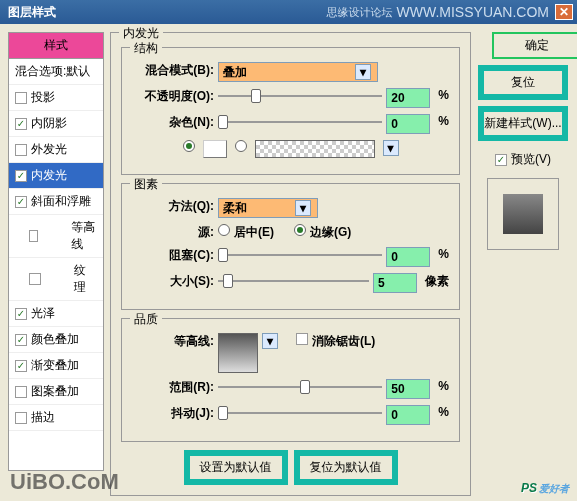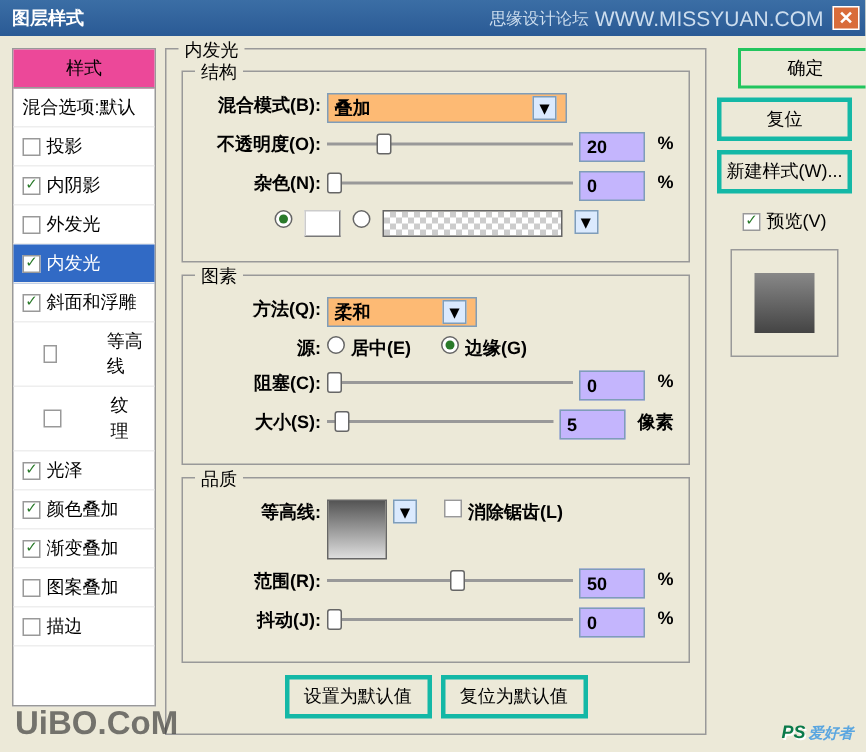--- a/index.html
+++ b/index.html
@@ -20,29 +20,29 @@
 .main-panel { flex: 1; }
 .fieldset { border: 1px solid #999; padding: 8px 10px 10px; margin-bottom: 8px; position: relative; }
 .fieldset-title { position: absolute; top: -8px; left: 8px; background: #ece9d8; padding: 0 4px; }
 .row { display: flex; align-items: flex-start; margin: 6px 0; gap: 4px; font-weight: bold; }
 .row-label { width: 82px; text-align: right; }
 .select { border: 1px solid #7f9db9; background: #fdba74; height: 20px; display: flex; align-items: center; justify-content: space-between; padding: 0 6px 0 4px; }
 .select-arrow { width: 16px; height: 16px; background: #dbeafe; border: 1px solid #7f9db9; display: flex; align-items: center; justify-content: center; }
 .slider { flex: 1; height: 16px; position: relative; display: flex; align-items: center; }
 .slider-track { height: 2px; background: #999; width: 100%; }
 .slider-thumb { position: absolute; width: 10px; height: 14px; background: #fff; border: 1px solid #666; border-radius: 2px; top: 1px; }
-.num-input { width: 44px; height: 20px; border: 1px solid #7f9db9; background: #c4b5fd; padding: 0 4px; text-align: left; display: flex; align-items: center; }
+.num-input { width: 44px; height: 20px; border: 1px solid #7f9db9; background: #86efac; padding: 0 4px; text-align: left; display: flex; align-items: center; }
 .unit { margin-left: 4px; }
 .colorbox { width: 24px; height: 18px; border: 1px outset #ccc; background: #fff; }
 .swatchbox { width: 48px; height: 18px; border: 1px solid #666; background: repeating-conic-gradient(#ccc 0 25%, #fff 0 50%) 0 0/8px 8px; }
 .gradbox { width: 40px; height: 40px; border: 1px solid #666; background: linear-gradient(#555, #ddd); }
 .radio { width: 12px; height: 12px; border: 1px solid #666; border-radius: 50%; background: #fff; display: inline-flex; align-items: center; justify-content: center; }
 .radio.on::after { content: ""; width: 6px; height: 6px; background: #2a7a2a; border-radius: 50%; }
 .right-col { width: 92px; display: flex; flex-direction: column; gap: 6px; align-items: center; }
-.btn { border: 3px solid #14b8a6; background: #ece9d8; padding: 3px 0; width: 90px; text-align: center; cursor: pointer; }
+.btn { border: 6px solid #14b8a6; background: #ece9d8; padding: 3px 0; width: 90px; text-align: center; cursor: pointer; }
 .btn.primary { border: 2px solid #22c55e; margin-left: 28px; }
 .preview-box { width: 72px; height: 72px; border: 1px solid #999; background: #ece9d8; display: flex; align-items: center; justify-content: center; margin-top: 4px; }
 .preview-swatch { width: 40px; height: 40px; background: linear-gradient(#888, #444); }
 .bottom-btns { display: flex; gap: 6px; justify-content: center; margin-top: 4px; }
 .bottom-btns .btn { width: auto; padding: 3px 10px; }
 .watermark { position: absolute; right: 8px; bottom: 4px; font-size: 18px; font-weight: bold; font-style: italic; }
 .watermark .ps { color: #0a7a4a; text-shadow: 1px 1px #fff; }
 .watermark .cn { color: #5aa6e0; font-size: 10px; margin-left: 2px; }
 .uibo { position: absolute; left: 10px; bottom: 6px; font-size: 22px; font-weight: bold; color: #333; opacity: 0.65; }
 </style>

